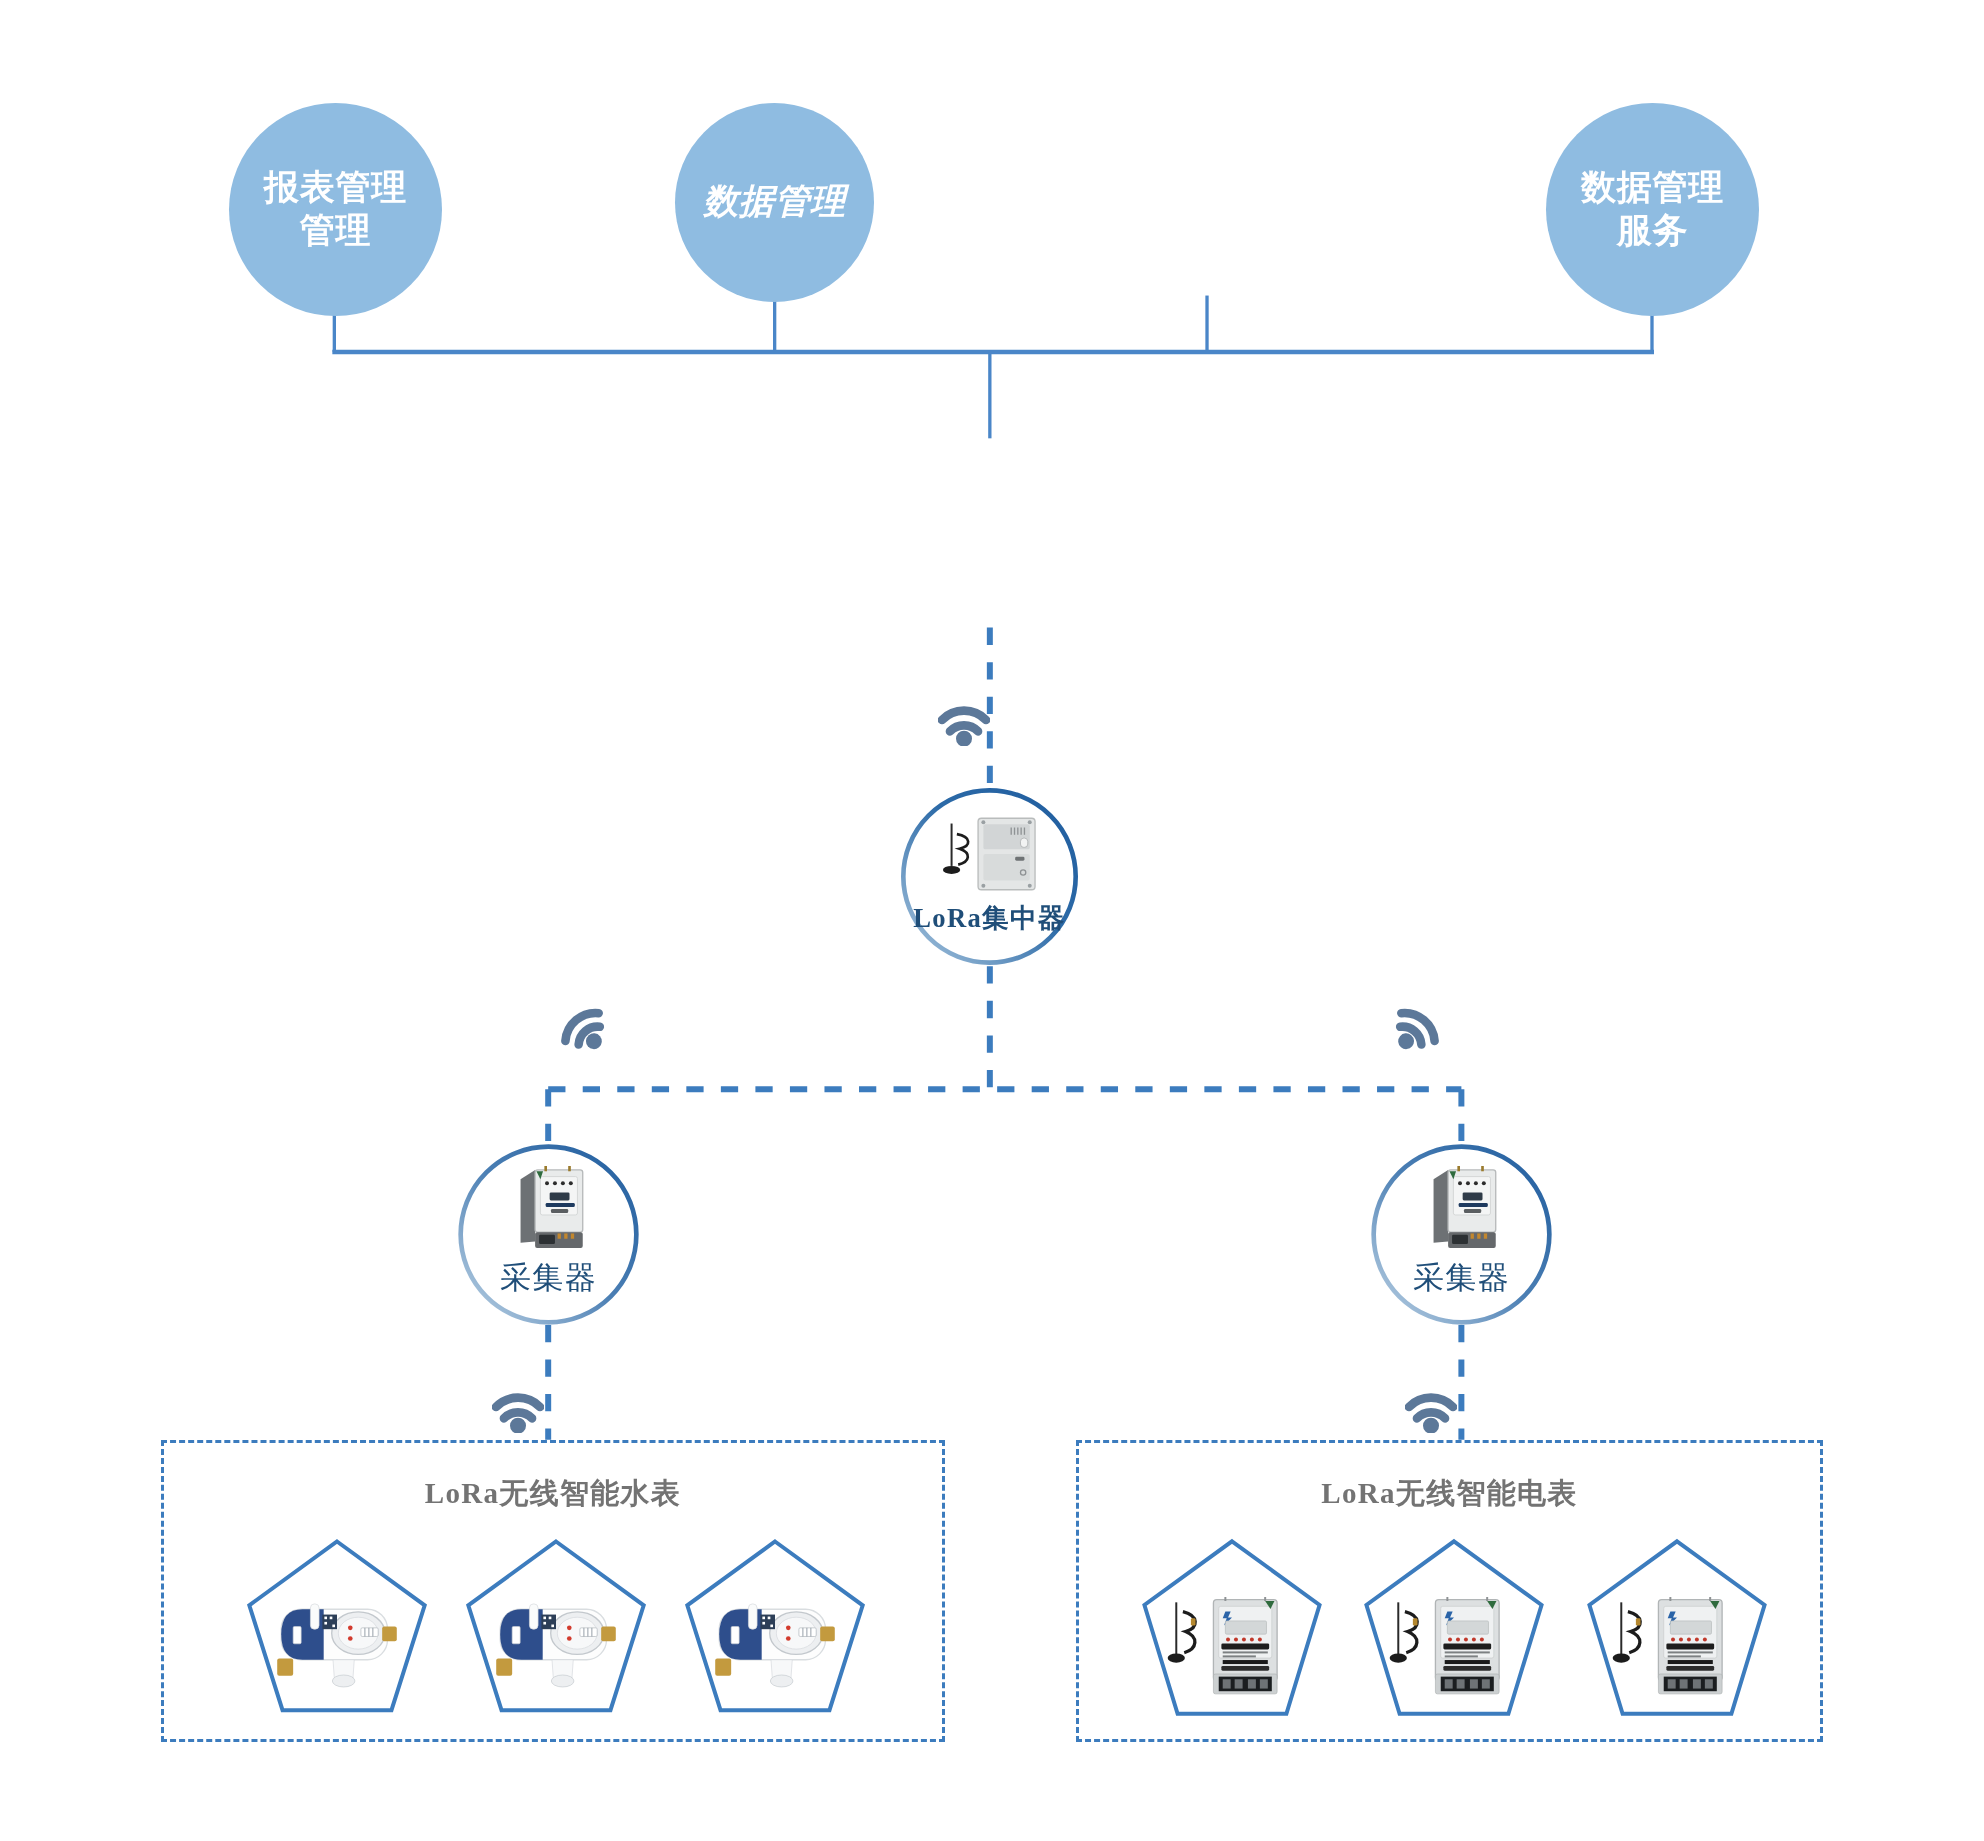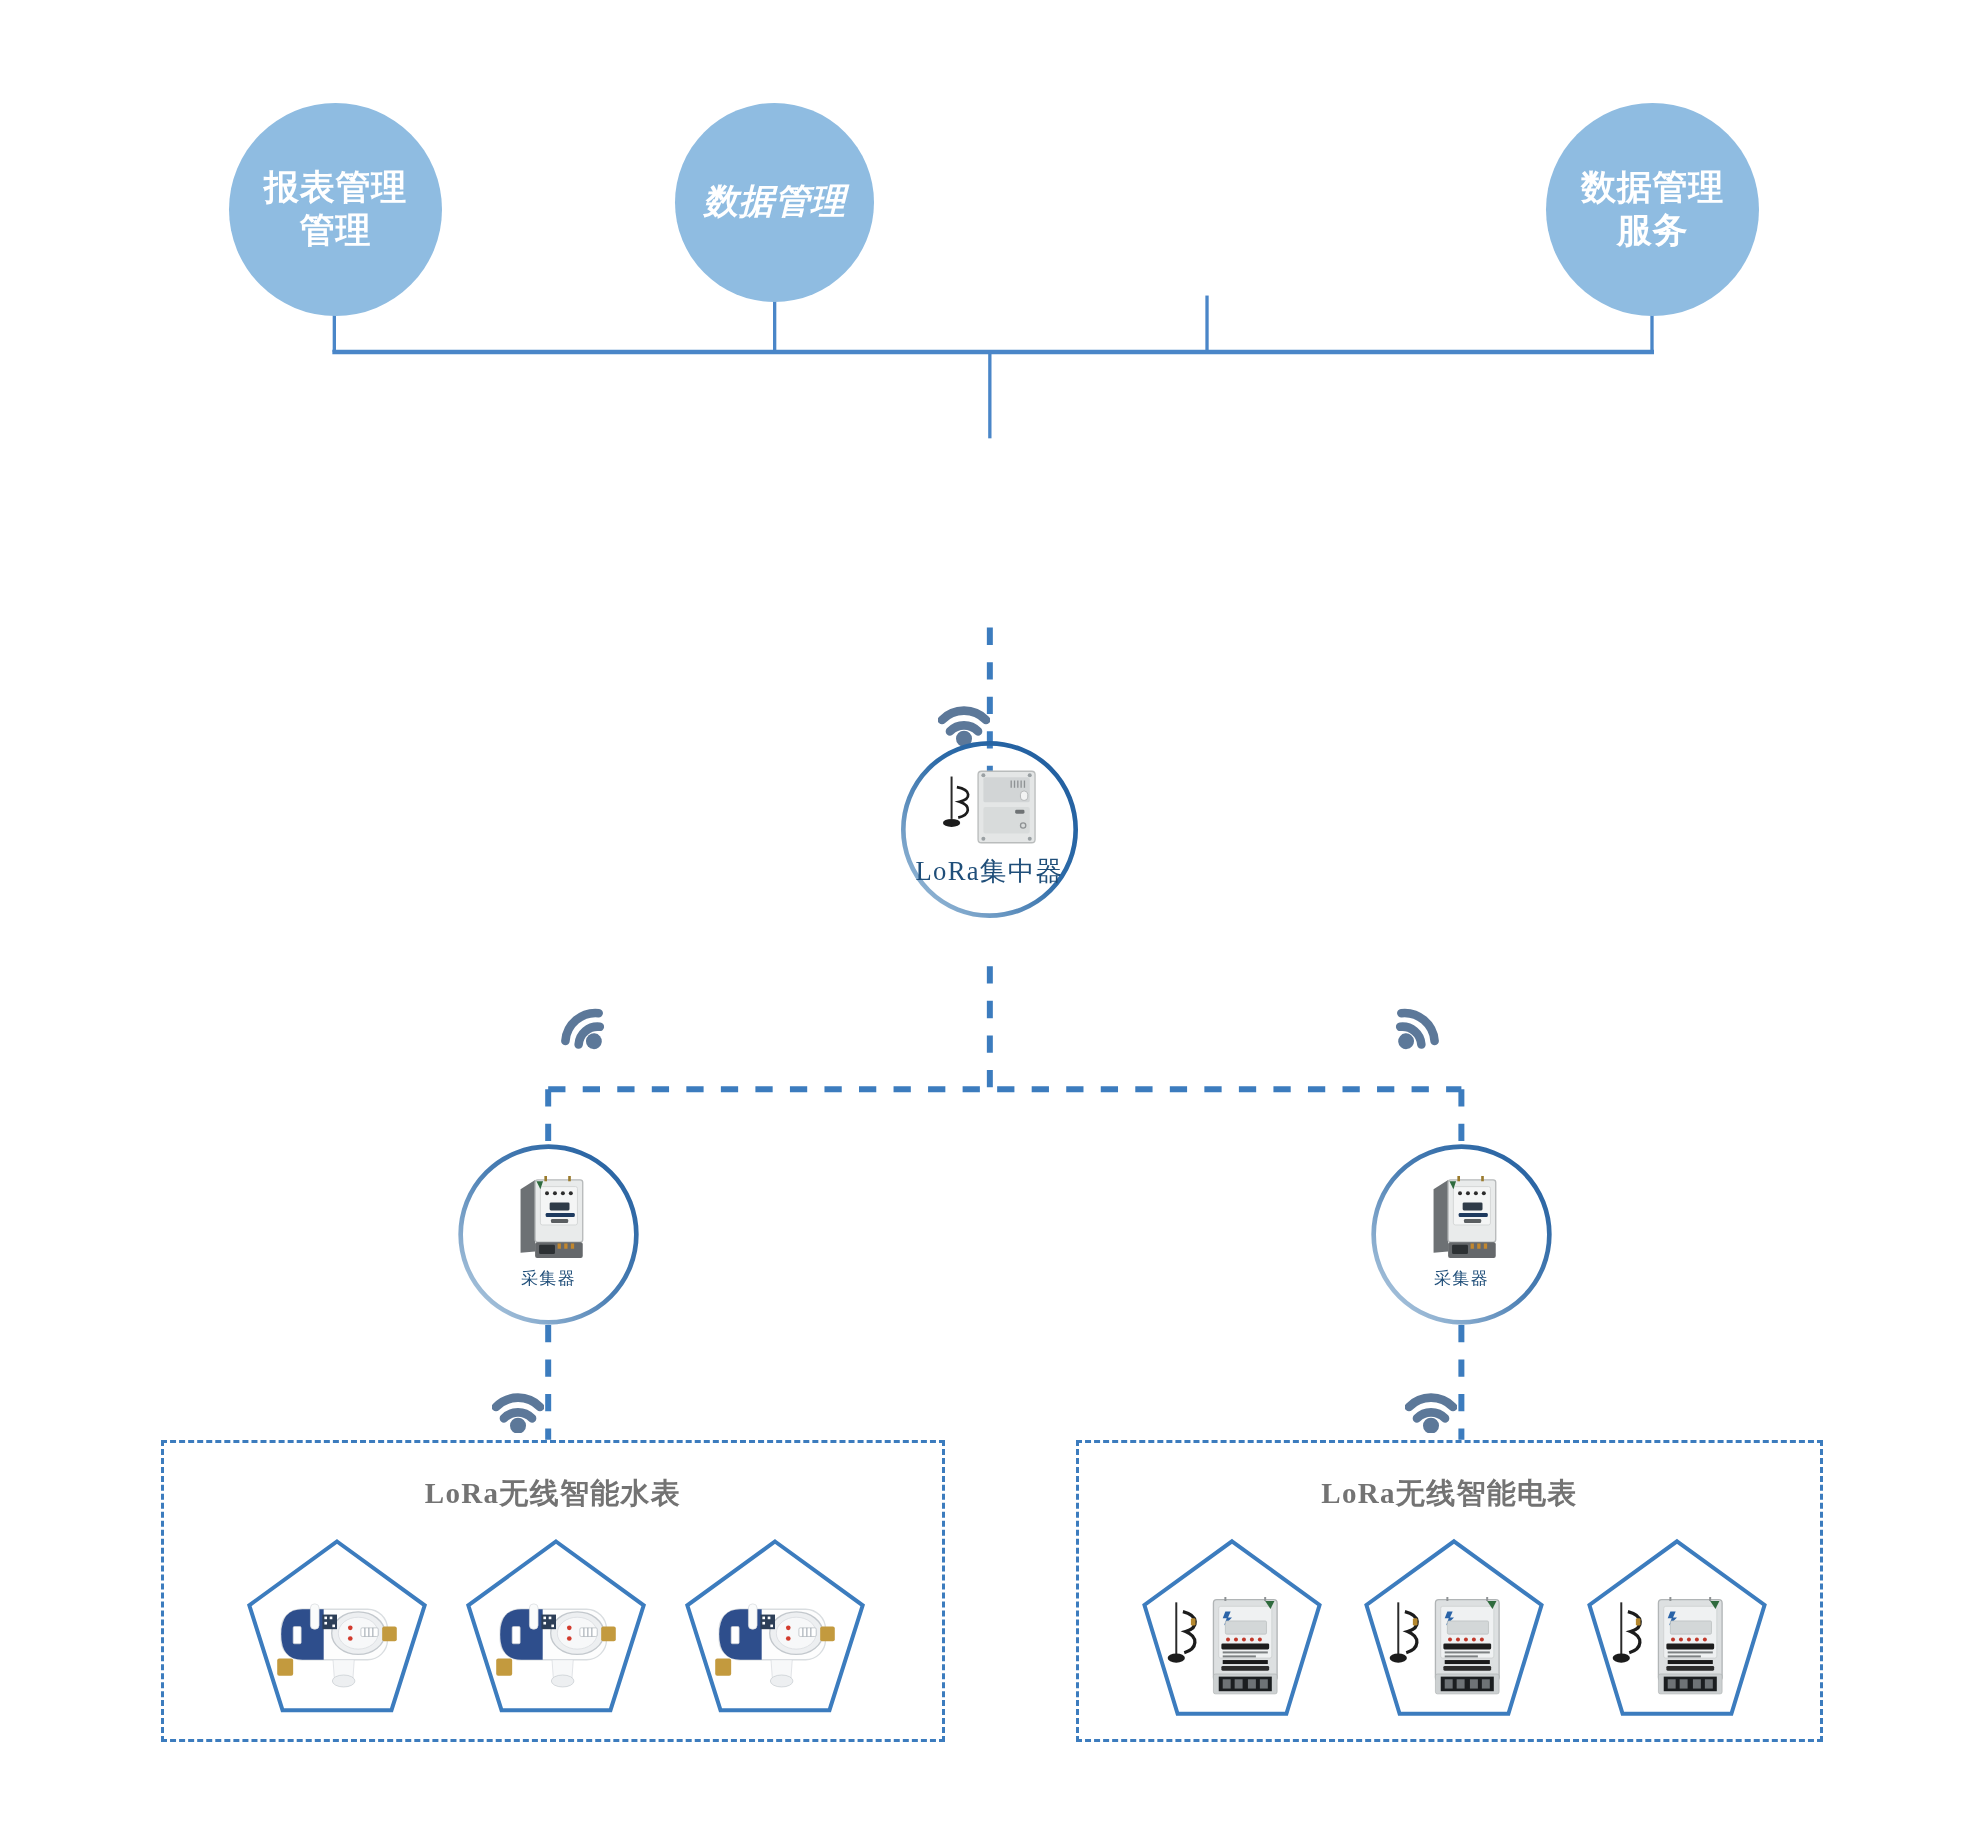--- a/index.html
+++ b/index.html
@@ -48,21 +48,21 @@
     position:absolute;inset:0;
     display:flex;flex-direction:column;align-items:center;justify-content:center;
   }
   .ring-node .node-label{
     color:#1F4E79;
     font-size:26.6px;
     letter-spacing:1.3px;
     margin-top:4px;
     white-space:nowrap;
   }
-  .ring-node.small .node-label{font-size:17px;}
+  .ring-node.small .node-label{font-size:31px;}
 
   
   .group-box{
     position:absolute;
     border:3.3px dashed #3C7CBE;
     box-sizing:border-box;
   }
   .group-title{
     position:absolute;
     width:100%;
@@ -129,21 +129,21 @@
   <div class="wifi" style="left:938px;top:698px;">
     <svg width="52" height="48" viewBox="0 0 78 72">
       <g fill="none" stroke="#5C7899" stroke-width="13" stroke-linecap="round">
         <path d="M6 33 A46 46 0 0 1 72 33"></path>
         <path d="M18 50 A29 29 0 0 1 60 50"></path>
       </g>
       <circle cx="39" cy="61" r="12" fill="#5C7899"></circle>
     </svg>
   </div>
 
-  <div class="ring-node" style="left:900px;top:740px;width:179px;height:179px;">
+  <div class="ring-node" style="left:900px;top:787px;width:179px;height:179px;font-weight:bold;">
     <svg class="layer-svg" style="width:179px;height:179px;" viewBox="0 0 270 270">
       <defs>
         <linearGradient id="ringGradA" x1="0" y1="1" x2="1" y2="0">
           <stop offset="0%" stop-color="#A9C6DE"></stop>
           <stop offset="55%" stop-color="#2D6BA8"></stop>
           <stop offset="100%" stop-color="#1F5C9E"></stop>
         </linearGradient>
       </defs>
       <circle cx="135" cy="135" r="130" fill="none" stroke="url(#ringGradA)" stroke-width="7"></circle>
     </svg>

